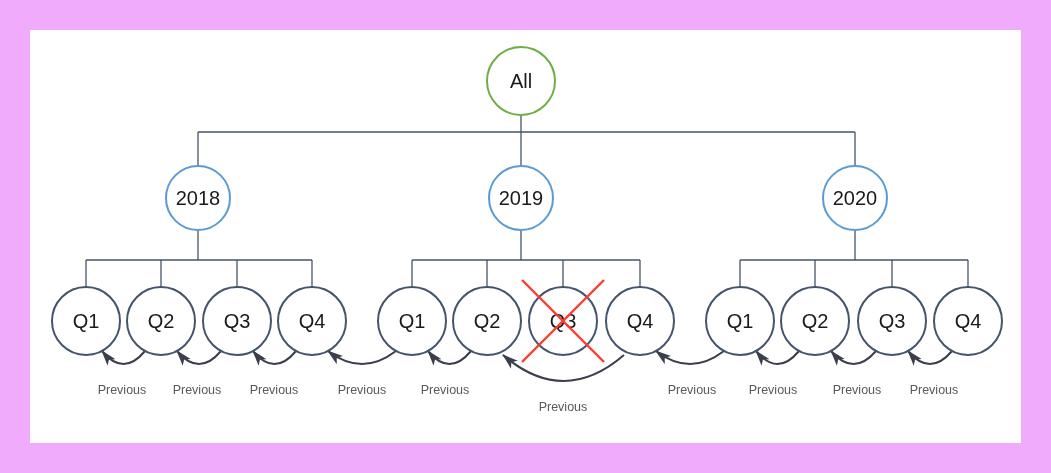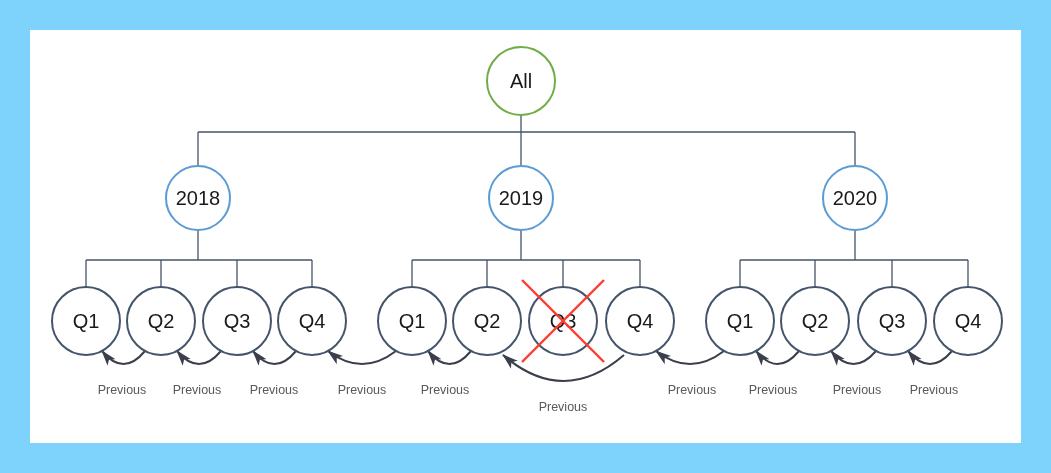--- a/index.html
+++ b/index.html
@@ -5,21 +5,21 @@
   html, body {
     margin: 0;
     padding: 0;
     background: #e2e2e2;
     font-family: "Liberation Sans", sans-serif;
   }
   #root {
     position: relative;
     width: 1051px;
     height: 473px;
-    background: #7dd3fc;
+    background: #f0abfc;
     overflow: hidden;
   }
   #canvas {
     position: absolute;
     left: 30px;
     top: 30px;
     width: 991px;
     height: 413px;
     background: #ffffff;
   }

